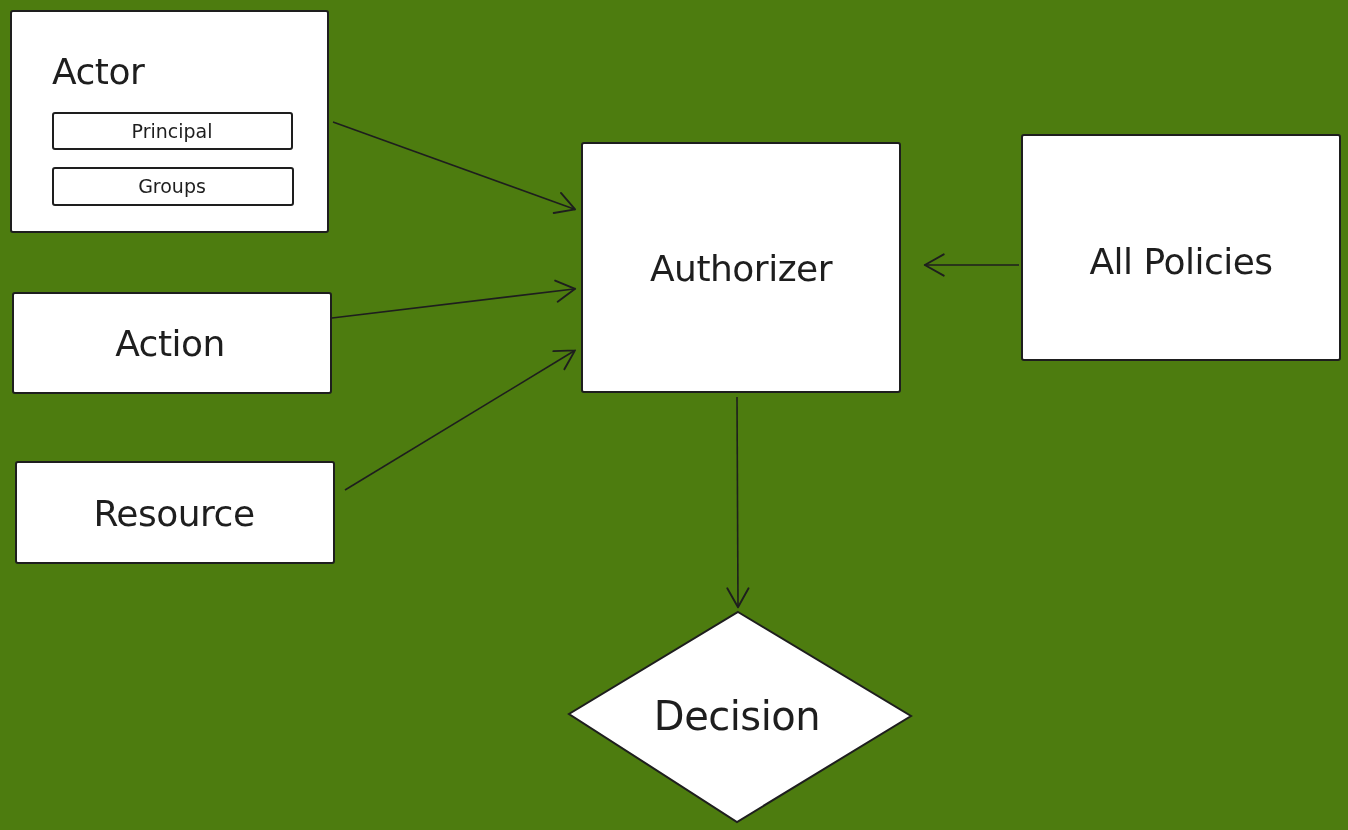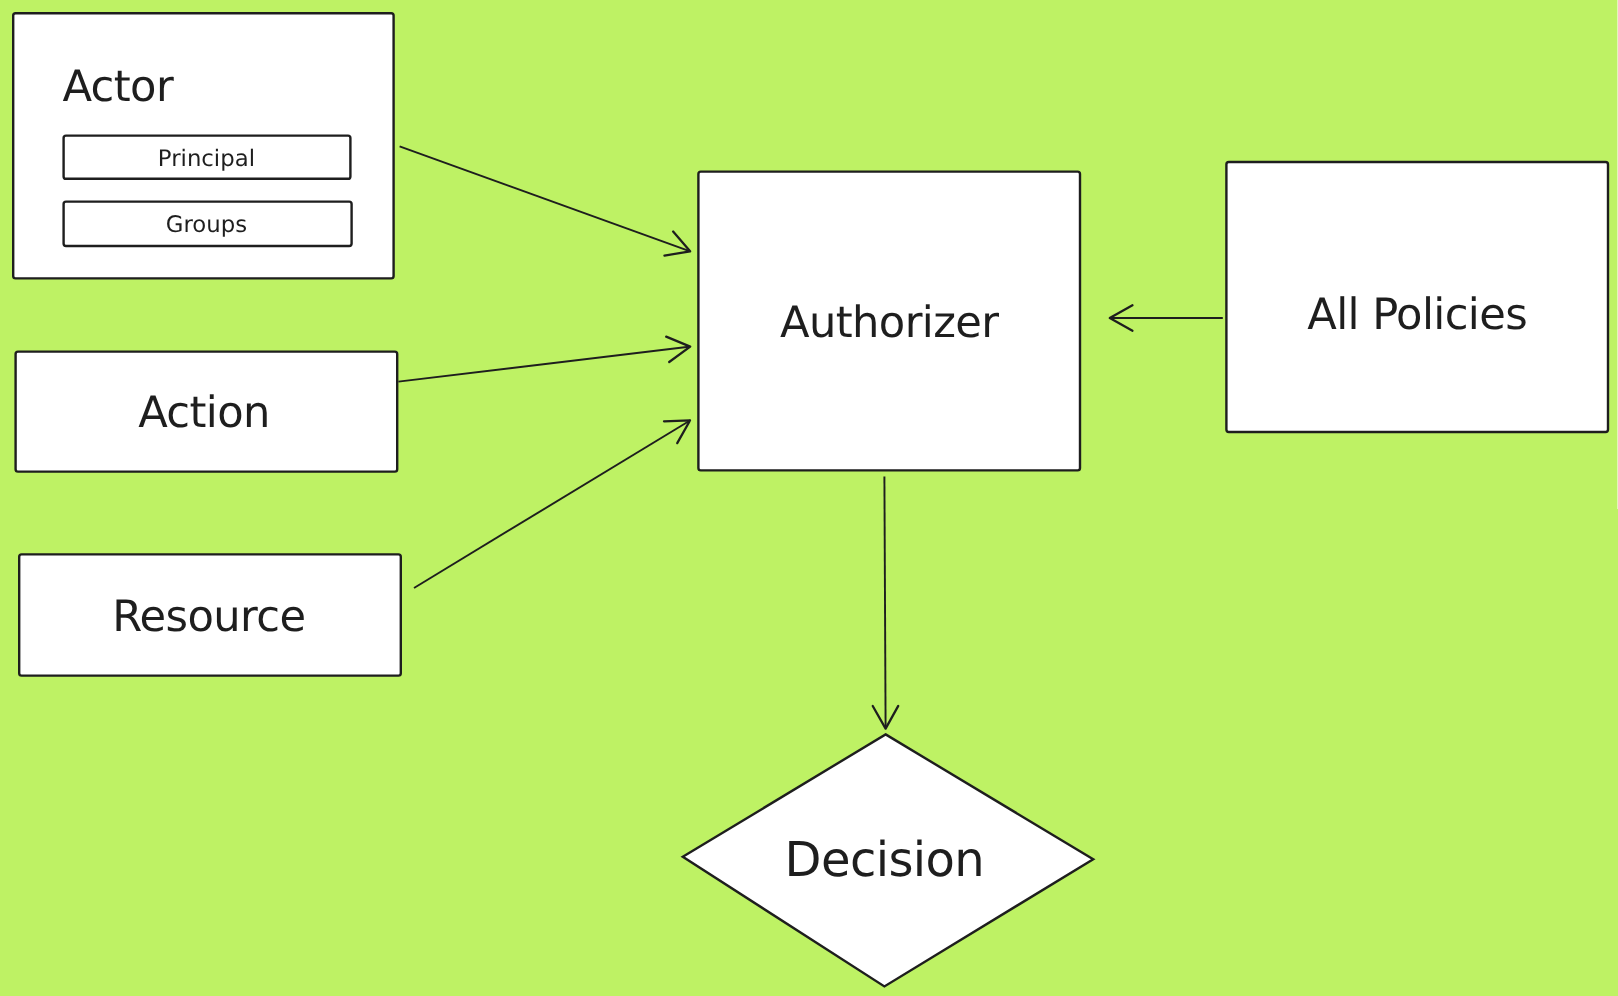--- a/index.html
+++ b/index.html
@@ -8,21 +8,21 @@
     background: #ffffff;
     width: 1348px;
     height: 830px;
     overflow: hidden;
     font-family: "DejaVu Sans", sans-serif;
   }
   .canvas-wrap {
     position: relative;
     width: 1348px;
     height: 830px;
-    background: #bef264;
+    background: #4d7c0f;
   }
   svg { display: block; }
   .box {
     fill: #ffffff;
     stroke: #1e1e1e;
     stroke-width: 2;
   }
   .edge {
     fill: none;
     stroke: #1e1e1e;

